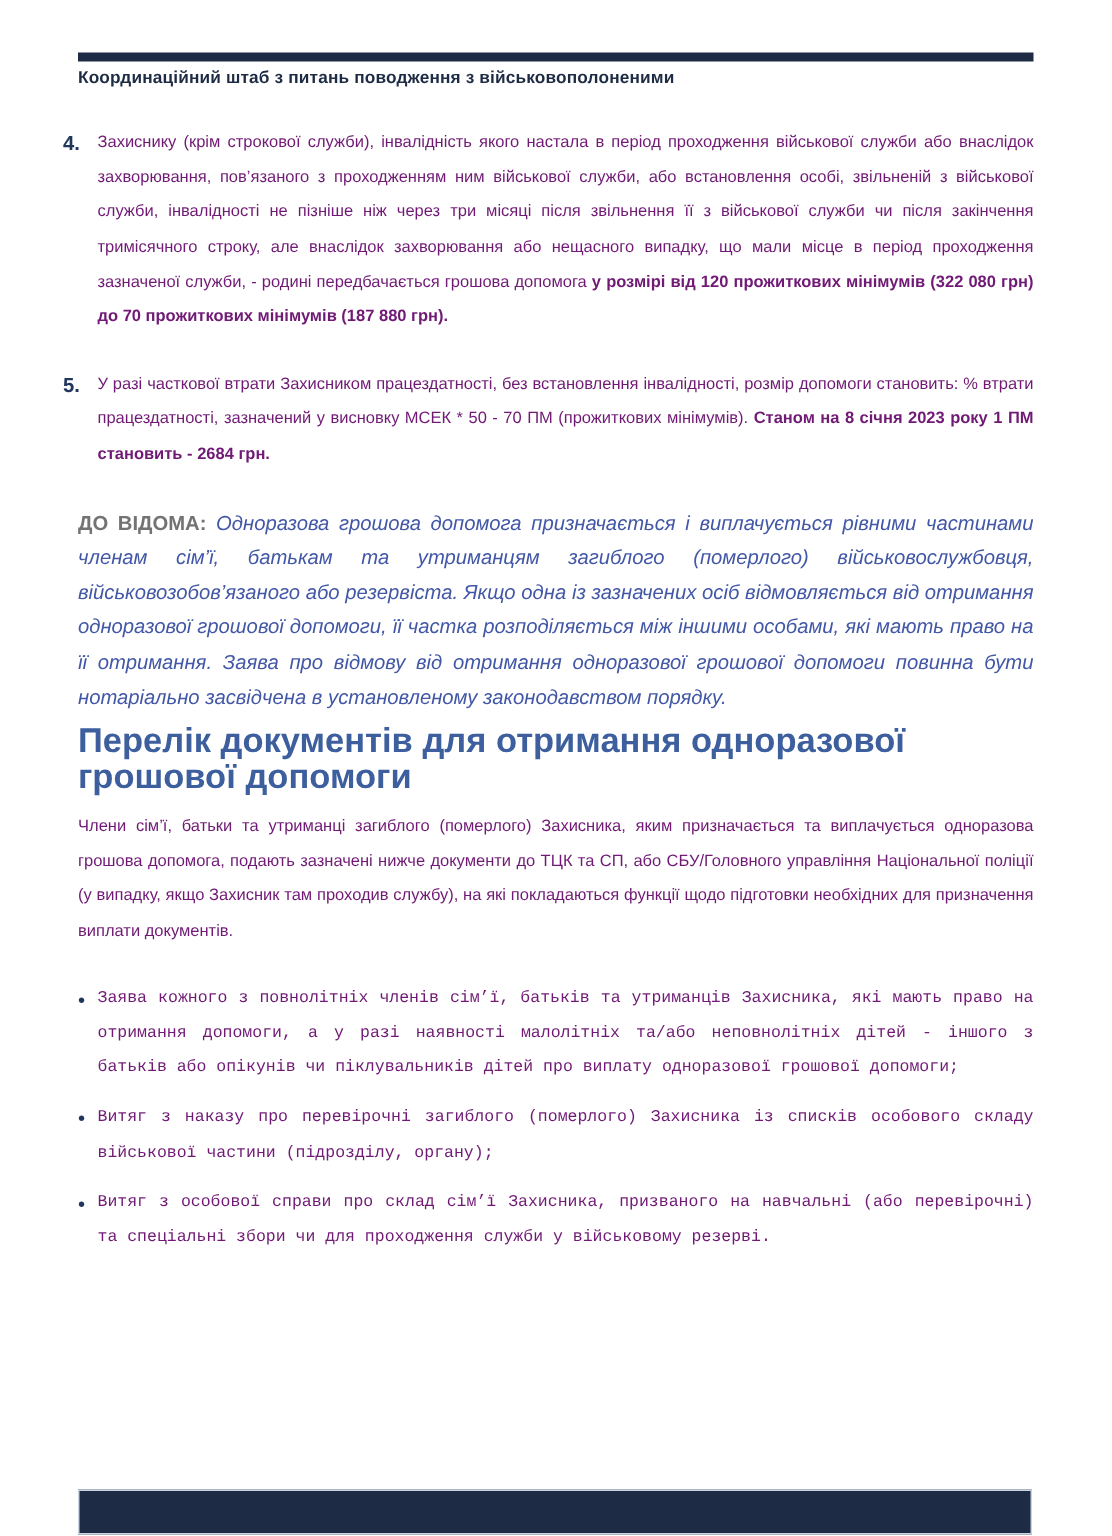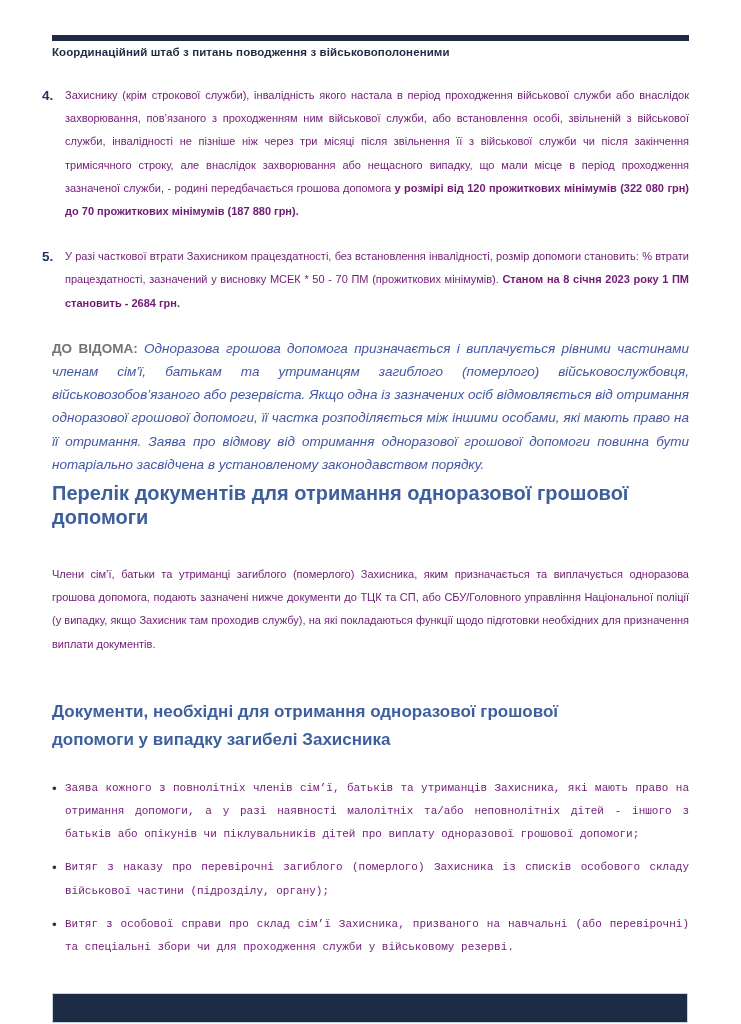--- a/index.html
+++ b/index.html
@@ -60,26 +60,26 @@
     color:#4257a6;
   }
   .notice-label{
     font-weight:700;
     font-style:normal;
     color:#737373;
   }
   .notice-body{font-style:italic;}
   .heading-1{
     margin-top:5px;
-    font-size:20px;
+    font-size:23px;
     font-weight:700;
     color:#3d5f9e;
     line-height:24px;
   }
-  .intro{margin-top:34px;}
+  .intro{margin-top:11px;}
   .heading-2{
     margin-top:42px;
     font-size:17px;
     font-weight:700;
     color:#3d5f9e;
     line-height:28.5px;
     max-width:580px;
   }
   .bullets{margin-top:22px;}
   .bullet{
@@ -126,21 +126,20 @@
 
   <div class="notice">
     <span class="notice-label">ДО ВІДОМА:</span>
     <span class="notice-body">Одноразова грошова допомога призначається і виплачується рівними частинами членам сім’ї, батькам та утриманцям загиблого (померлого) військовослужбовця, військовозобов’язаного або резервіста. Якщо одна із зазначених осіб відмовляється від отримання одноразової грошової допомоги, її частка розподіляється між іншими особами, які мають право на її отримання. Заява про відмову від отримання одноразової грошової допомоги повинна бути нотаріально засвідчена в установленому законодавством порядку.</span>
   </div>
 
   <div class="heading-1">Перелік документів для отримання одноразової грошової допомоги</div>
 
   <div class="body-text intro">Члени сім’ї, батьки та утриманці загиблого (померлого) Захисника, яким призначається та виплачується одноразова грошова допомога, подають зазначені нижче документи до ТЦК та СП, або СБУ/Головного управління Національної поліції (у випадку, якщо Захисник там проходив службу), на які покладаються функції щодо підготовки необхідних для призначення виплати документів.</div>
 
-  <div class="heading-2">Документи, необхідні для отримання одноразової грошової допомоги у випадку загибелі Захисника</div>
 
   <div class="bullets">
     <div class="bullet">
       <span class="marker">•</span>
       <span class="btext body-text">Заява кожного з повнолітніх членів сім’ї, батьків та утриманців Захисника, які мають право на отримання допомоги, а у разі наявності малолітніх та/або неповнолітніх дітей - іншого з батьків або опікунів чи піклувальників дітей про виплату одноразової грошової допомоги;</span>
     </div>
     <div class="bullet">
       <span class="marker">•</span>
       <span class="btext body-text">Витяг з наказу про перевірочні загиблого (померлого) Захисника із списків особового складу військової частини (підрозділу, органу);</span>
     </div>

